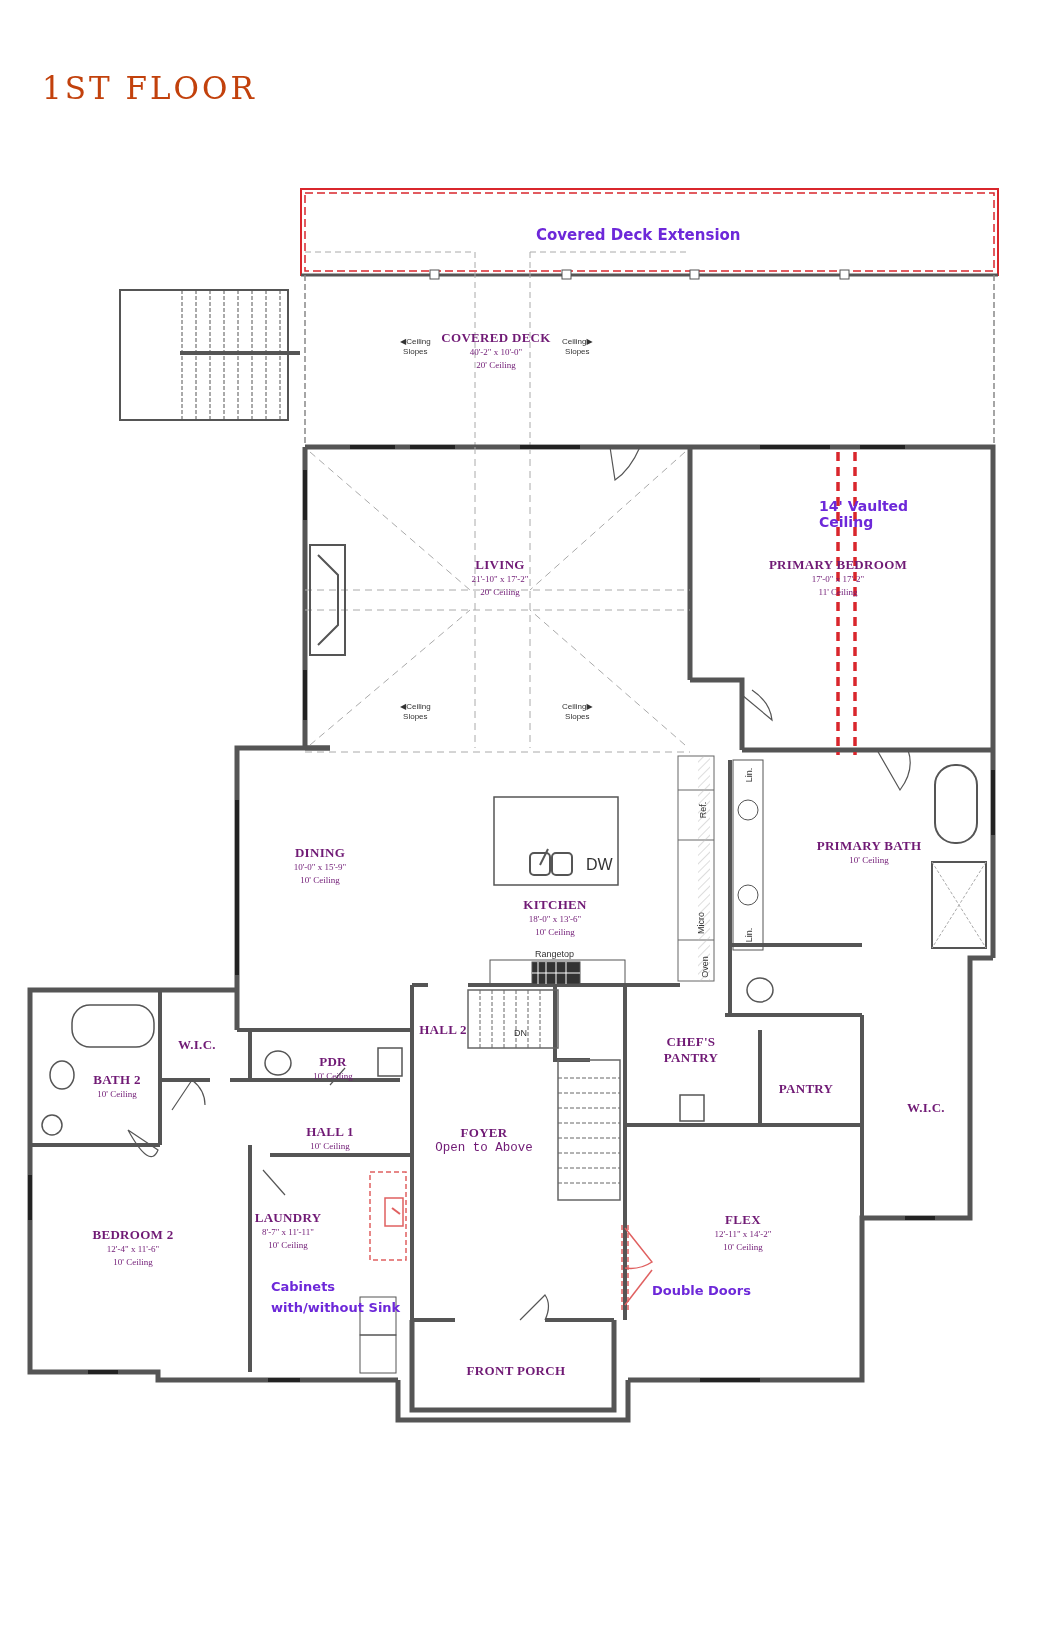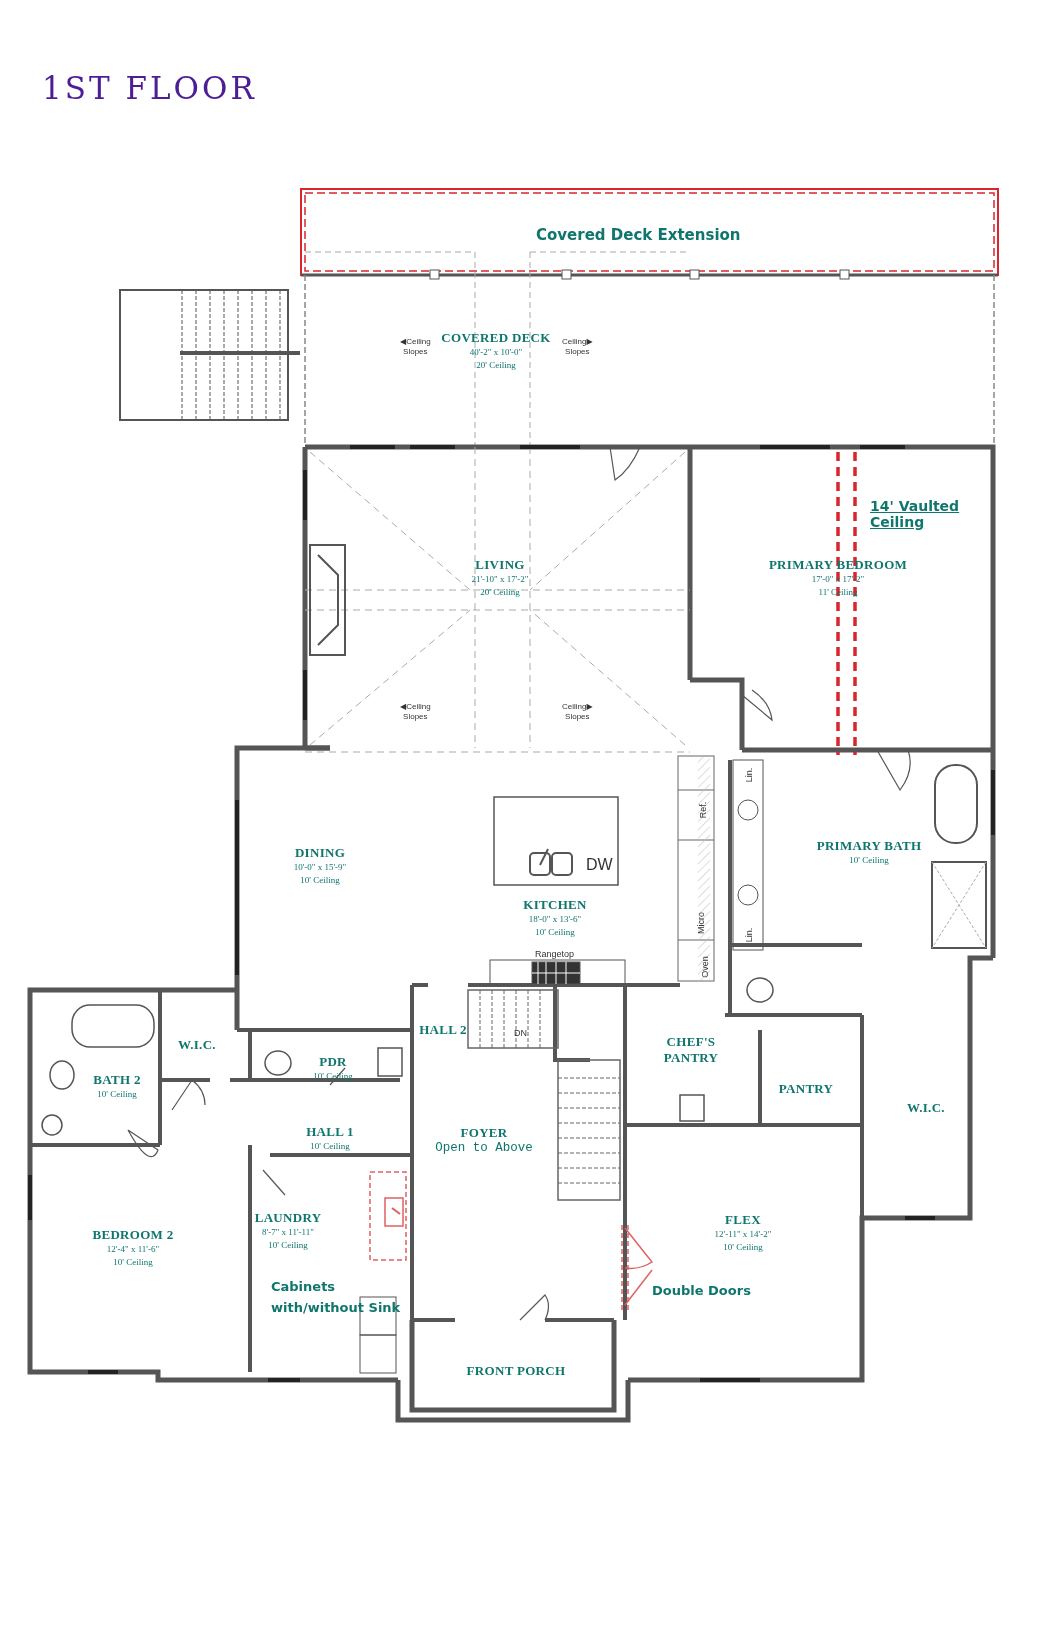--- a/index.html
+++ b/index.html
@@ -1,23 +1,23 @@
 <!DOCTYPE html>
 <html><head>
 <meta charset="utf-8">
 <style>
   html, body { margin:0; padding:0; background:#ffffff; }
   body { width:1062px; height:1650px; position:relative; overflow:hidden; font-family:"Liberation Serif", serif; }
-  .title { position:absolute; left:42px; top:70px; font-family:"DejaVu Serif", serif; font-size:31px; letter-spacing:3px; color:#4c1d95; font-weight:normal; }
+  .title { position:absolute; left:42px; top:70px; font-family:"DejaVu Serif", serif; font-size:31px; letter-spacing:3px; color:#c2410c; font-weight:normal; }
   svg.plan { position:absolute; left:0; top:0; }
-  .lbl { position:absolute; text-align:center; color:#0f766e; transform:translateX(-50%); white-space:nowrap; }
+  .lbl { position:absolute; text-align:center; color:#701a75; transform:translateX(-50%); white-space:nowrap; }
   .rn { font-family:"Liberation Serif", serif; font-weight:bold; font-size:13px; letter-spacing:0.3px; display:block; }
   .dim { font-family:"Liberation Serif", serif; font-size:9px; display:block; line-height:13px; }
   .sub { font-family:Liberation Mono, monospace; font-size:12.5px; font-weight:bold; display:block; }
-  .red { position:absolute; color:#0f766e; font-family:"DejaVu Sans", sans-serif; font-weight:bold; font-size:14px; white-space:nowrap; line-height:16px; }
+  .red { position:absolute; color:#6d28d9; font-family:"DejaVu Sans", sans-serif; font-weight:bold; font-size:14px; white-space:nowrap; line-height:16px; }
   .small { position:absolute; font-family:"Liberation Sans", sans-serif; font-size:8px; color:#333; text-align:center; line-height:10px; }
   .rot { transform:rotate(-90deg); transform-origin:center; }
 </style>
 </head>
 <body>
 
 <div class="title">1ST FLOOR</div>
 
 <svg class="plan" width="1062" height="1650" viewBox="0 0 1062 1650" xmlns="http://www.w3.org/2000/svg">
   <defs>
@@ -335,19 +335,19 @@
 <div class="lbl" style="left:743px;top:1212px;">
   <span class="rn">FLEX</span>
   <span class="dim">12'-11" x 14'-2"</span>
   <span class="dim">10' Ceiling</span>
 </div>
 <div class="lbl" style="left:516px;top:1363px;">
   <span class="rn">FRONT PORCH</span>
 </div>
 
 <div class="red" style="left:536px;top:227px;font-size:15px;">Covered Deck Extension</div>
-<div class="red" style="left:870px;top:498px;text-decoration:underline;">
+<div class="red" style="left:819px;top:498px;">
   <span>14' Vaulted</span><br><span>Ceiling</span>
 </div>
 <div class="red" style="left:271px;top:1276px;font-size:13px;line-height:21px;">
   <span>Cabinets</span><br><span>with/without Sink</span>
 </div>
 <div class="red" style="left:652px;top:1283px;font-size:13px;">Double Doors</div>
 
 </body></html>

